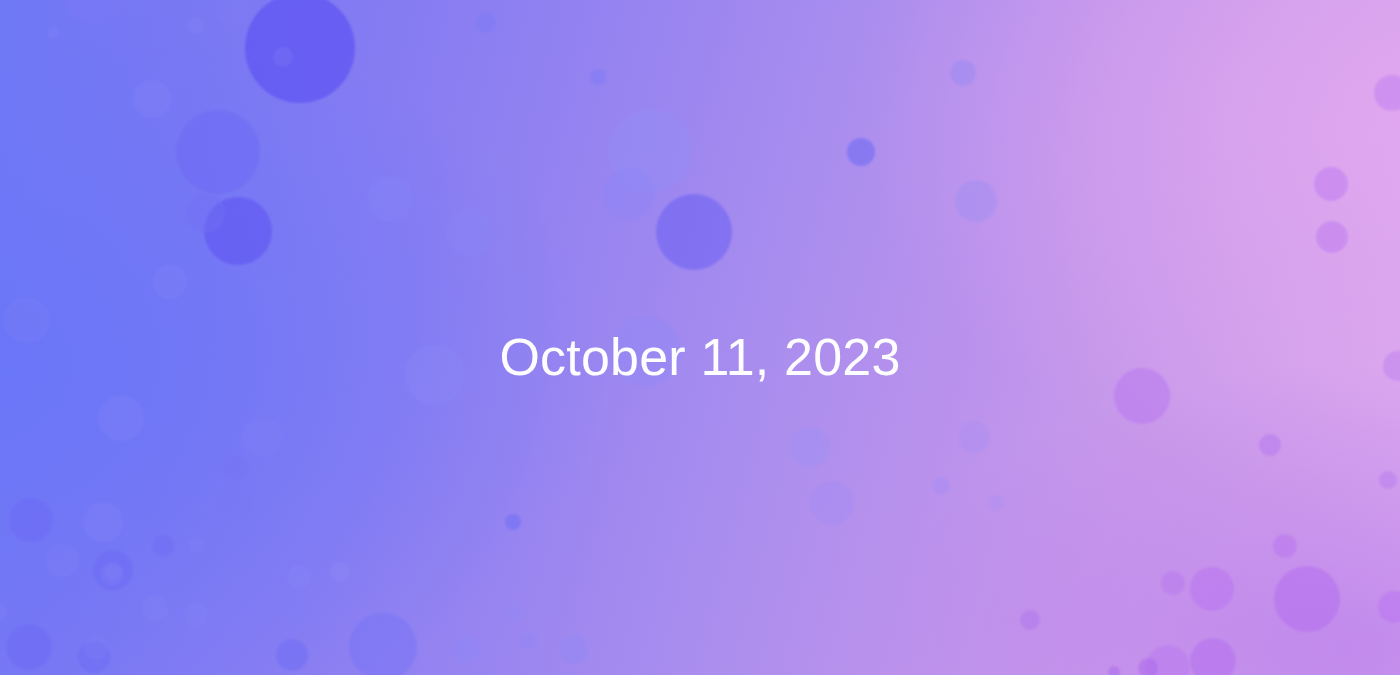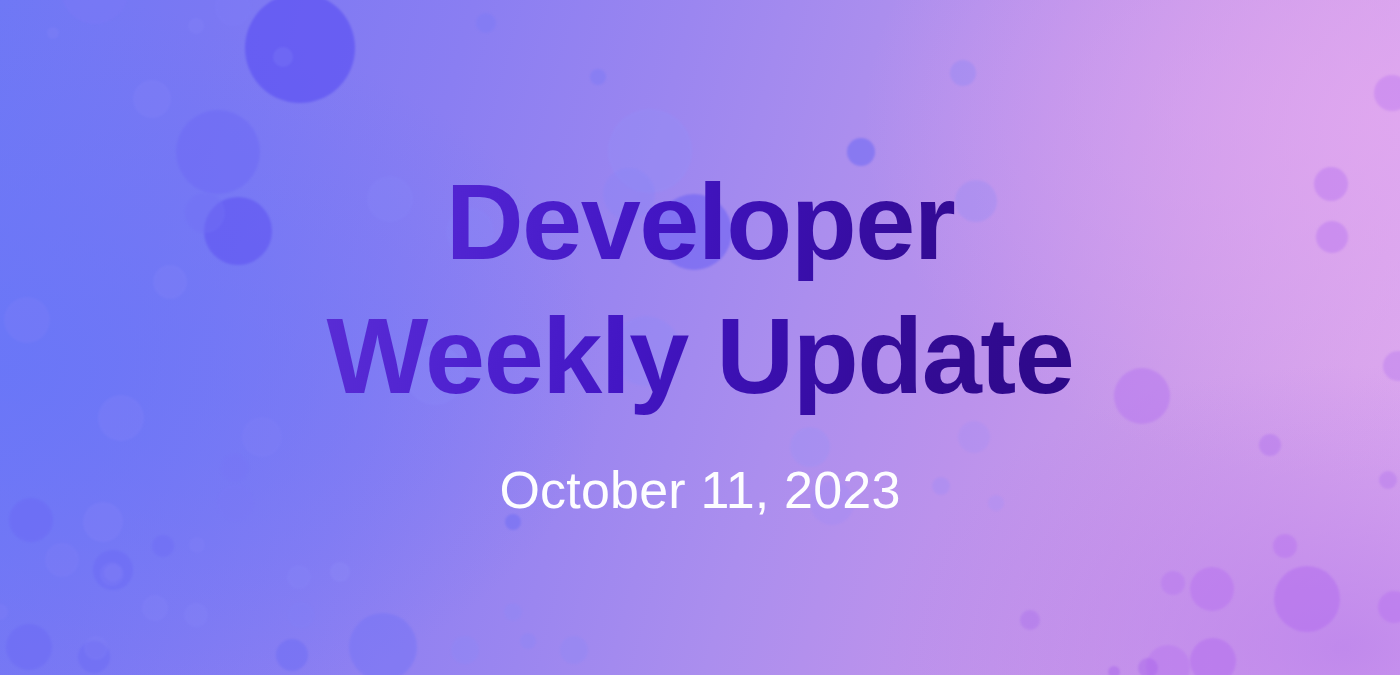--- a/index.html
+++ b/index.html
@@ -171,20 +171,16 @@
       <i style="left: 1190px; top: 638px; width: 46px; height: 46px; background: rgb(181, 112, 239); opacity: 0.55;"></i>
       <i style="left: 1146px; top: 645px; width: 44px; height: 44px; background: rgb(185, 119, 240); opacity: 0.48;"></i>
       <i style="left: 1378px; top: 591px; width: 32px; height: 32px; background: rgb(184, 115, 240); opacity: 0.5;"></i>
       <i style="left: 1138px; top: 658px; width: 20px; height: 20px; background: rgb(169, 100, 236); opacity: 0.45;"></i>
       <i style="left: 1108px; top: 666px; width: 12px; height: 12px; background: rgb(169, 100, 236); opacity: 0.45;"></i>
       <i style="left: 1020px; top: 610px; width: 20px; height: 20px; background: rgb(167, 105, 237); opacity: 0.35;"></i>
       <i style="left: 1379px; top: 471px; width: 18px; height: 18px; background: rgb(179, 116, 239); opacity: 0.4;"></i>
     </div>
 
   <div class="content">
-    <h1 class="title">
-      <span class="line">Developer</span>
-      <span class="line">Weekly Update</span>
-    </h1>
     <p class="subtitle">October 11, 2023</p>
   </div>
 
 </div>
 
 </body></html>

